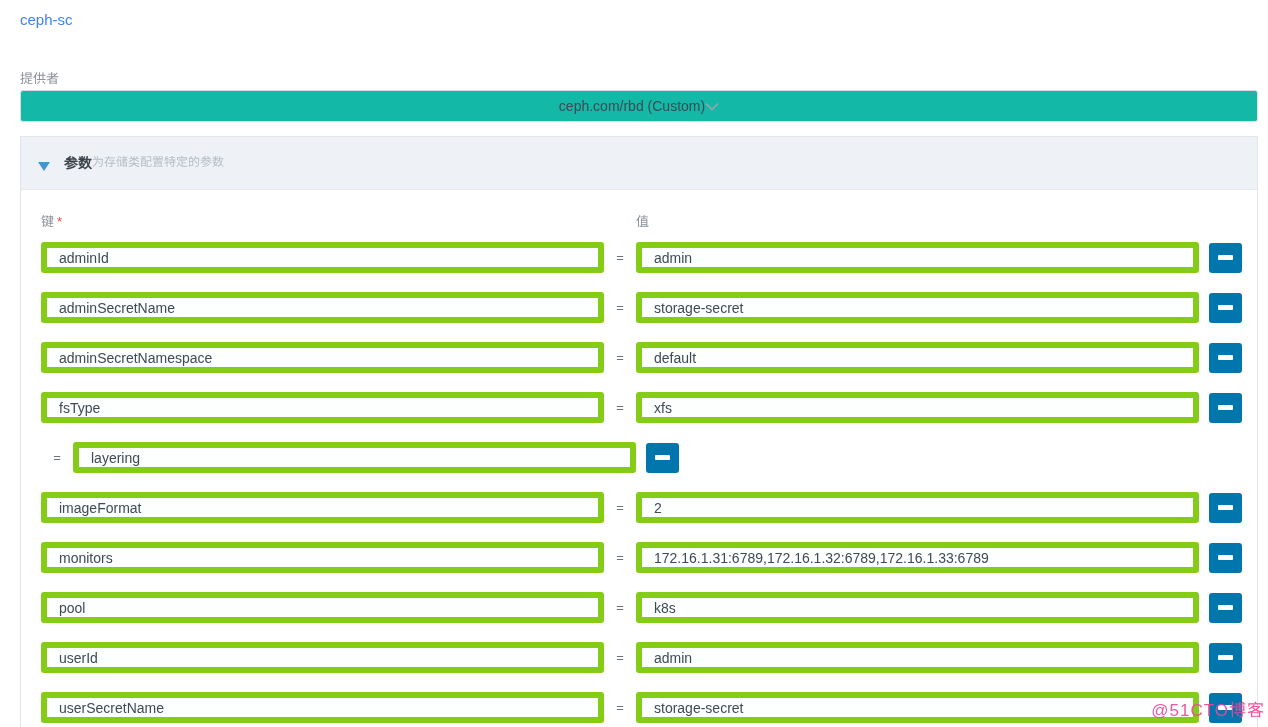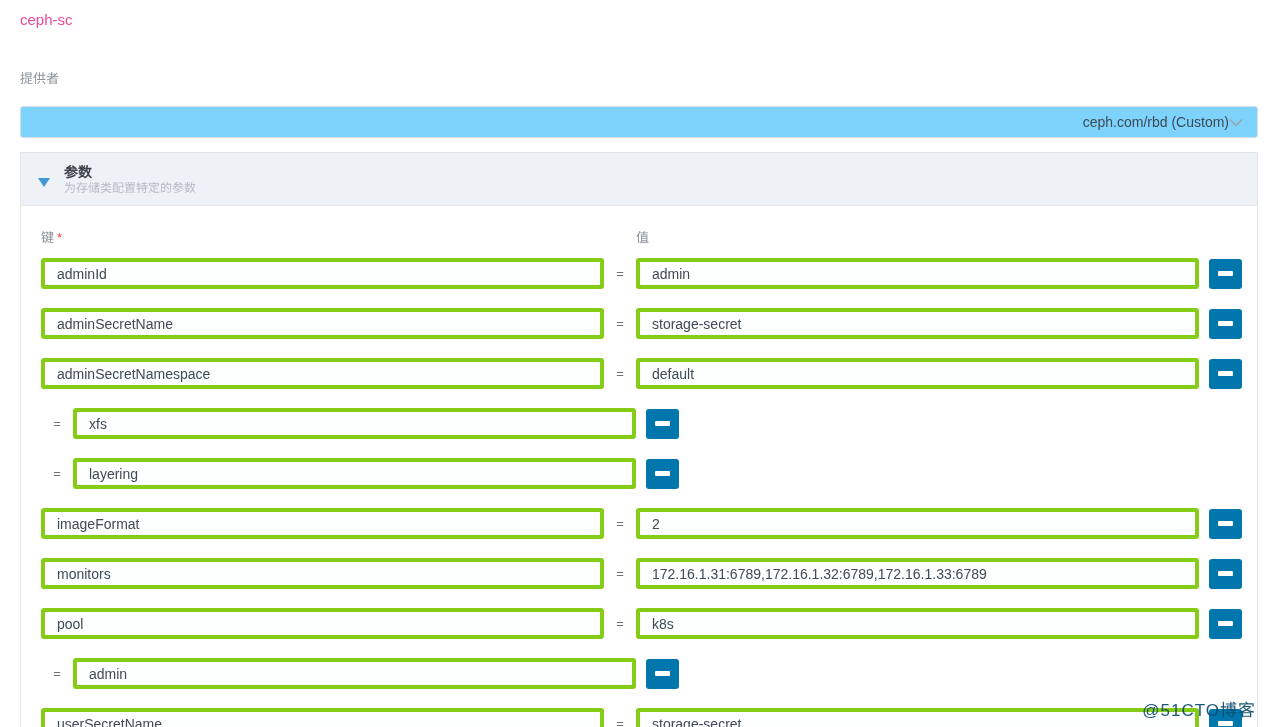--- a/index.html
+++ b/index.html
@@ -13,41 +13,41 @@
     position: relative;
   }
   .page {
     padding: 11px 10px 0 20px;
     box-sizing: border-box;
     width: 1268px;
   }
   .page-title {
     font-size: 15px;
     font-weight: 400;
-    color: #ec4899;
+    color: #3b82f6;
     margin: 0;
     line-height: 18px;
   }
   .field-label {
     margin-top: 42px;
     font-size: 13px;
     color: #8b939b;
     line-height: 15px;
   }
   .select-box {
-    margin-top: 20px;
+    margin-top: 4px;
     width: 1238px;
     height: 32px;
     box-sizing: border-box;
     border: 1px solid #d8dee4;
     border-radius: 3px;
-    background: #7dd3fc;
-    display: flex;
-    align-items: center;
-    justify-content: flex-end;
+    background: #14b8a6;
+    display: flex;
+    align-items: center;
+    justify-content: center;
     padding: 0 14px;
     cursor: pointer;
   }
   .select-value {
     font-size: 14px;
     color: #3e4a55;
   }
   .chevron {
     width: 14px;
     height: 9px;
@@ -72,21 +72,21 @@
   }
   .triangle-down {
     width: 0;
     height: 0;
     border-left: 6px solid transparent;
     border-right: 6px solid transparent;
     border-top: 9px solid #3d98d3;
     margin-right: 14px;
     margin-top: 6px;
   }
-  .header-text { display: flex; flex-direction: column; justify-content: flex-end; }
+  .header-text { display: flex; flex-direction: row; justify-content: flex-end; }
   .header-title {
     font-size: 14px;
     font-weight: 700;
     color: #3c434a;
     line-height: 17px;
   }
   .header-sub {
     font-size: 12px;
     color: #b5bdc4;
     margin-top: 0;
@@ -106,21 +106,21 @@
   .required { color: #e5494d; margin-left: 3px; }
   .param-row {
     display: flex;
     align-items: center;
     margin-bottom: 19px;
   }
   .kv-input {
     width: 563px;
     height: 31px;
     box-sizing: border-box;
-    border: 4px solid #84cc16;
+    border: 6px solid #84cc16;
     border-radius: 3px;
     background: #fdfefe;
     padding: 0 12px;
     font-size: 14px;
     color: #3e4a55;
     font-family: "Liberation Sans", "DejaVu Sans", sans-serif;
     outline: none;
   }
   .equals {
     width: 32px;
@@ -146,23 +146,23 @@
   .minus-bar {
     display: block;
     width: 15px;
     height: 5px;
     background: #ffffff;
     border-radius: 1px;
   }
   .watermark {
     position: absolute;
     top: 696px;
-    right: 12px;
+    right: 3px;
     font-size: 17px;
-    color: #0c4a6e;
+    color: #ec4899;
     opacity: 0.92;
     z-index: 10;
     letter-spacing: 1px;
     pointer-events: none;
   }
 </style>
 </head>
 <body>
 
 <div class="page">
@@ -217,20 +217,21 @@
   <div class="param-row">
     <input type="text" class="kv-input" value="adminSecretNamespace" style="">
     <span class="equals">=</span>
     <input type="text" class="kv-input" value="default" style="">
     <button class="remove-btn">
       <span class="minus-bar"></span>
     </button>
   </div>
 
   <div class="param-row">
+    <input type="text" class="kv-input" value="fsType" style="">
     <span class="equals">=</span>
     <input type="text" class="kv-input" value="xfs" style="">
     <button class="remove-btn">
       <span class="minus-bar"></span>
     </button>
   </div>
 
   <div class="param-row">
     <span class="equals">=</span>
     <input type="text" class="kv-input" value="layering" style="">
@@ -260,20 +261,21 @@
   <div class="param-row">
     <input type="text" class="kv-input" value="pool" style="">
     <span class="equals">=</span>
     <input type="text" class="kv-input" value="k8s" style="">
     <button class="remove-btn">
       <span class="minus-bar"></span>
     </button>
   </div>
 
   <div class="param-row">
+    <input type="text" class="kv-input" value="userId" style="">
     <span class="equals">=</span>
     <input type="text" class="kv-input" value="admin" style="">
     <button class="remove-btn">
       <span class="minus-bar"></span>
     </button>
   </div>
 
   <div class="param-row">
     <input type="text" class="kv-input" value="userSecretName" style="">
     <span class="equals">=</span>

